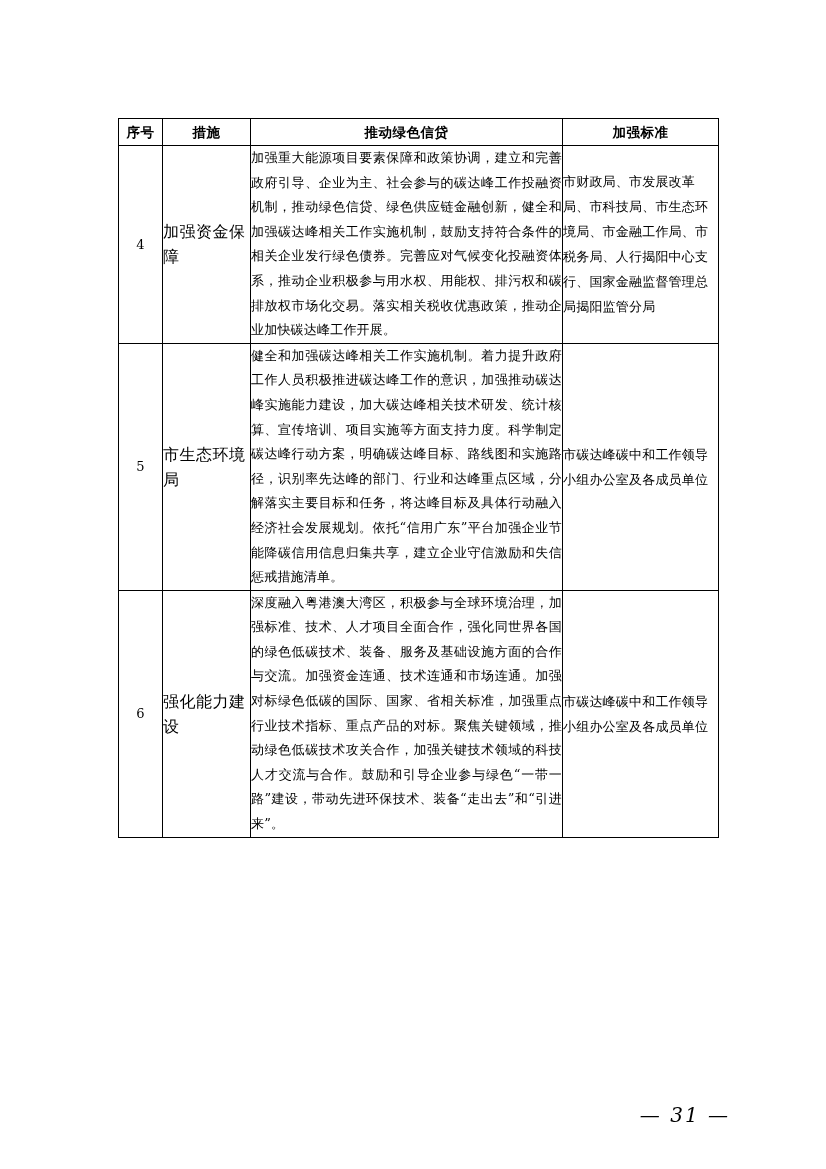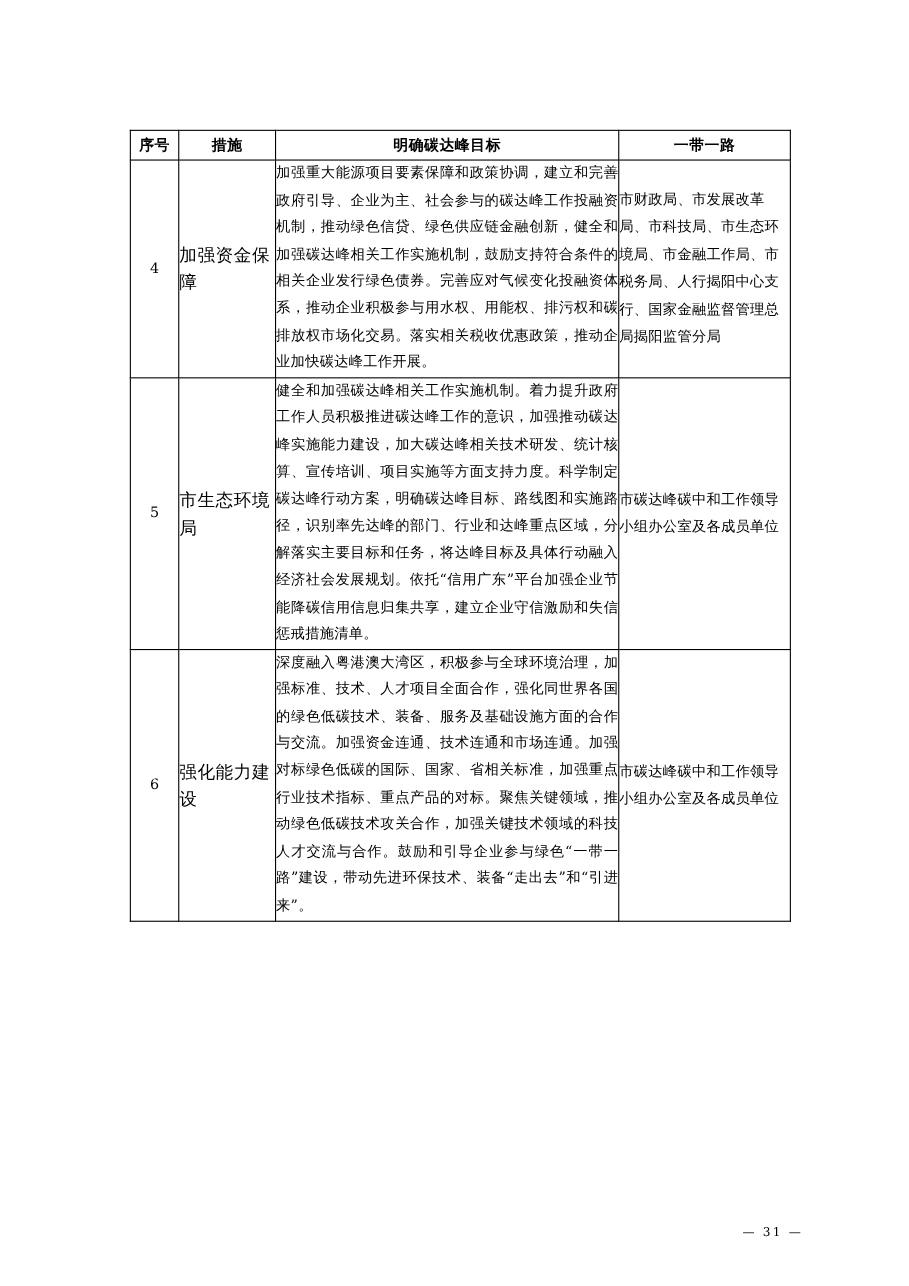--- a/index.html
+++ b/index.html
@@ -87,42 +87,43 @@
     margin-left: 28px;
     text-indent: 0;
   }
   .notes .note-item.wrap {
     padding-left: 0;
   }
   .page-number {
     position: absolute;
     right: 96px;
     bottom: 42px;
-    font-size: 11px;
+    font-size: 20px;
     letter-spacing: 2px;
+    font-style: italic;
   }
 </style>
 </head>
 <body>
 
 <div class="page">
 
   <table class="task-table">
     <colgroup>
       <col class="col-no">
       <col class="col-measure">
       <col class="col-content">
       <col class="col-dept">
     </colgroup>
     <thead>
       <tr>
         <th>序号</th>
         <th>措施</th>
-        <th>明确碳达峰目标</th>
-        <th>一带一路</th>
+        <th>推动绿色信贷</th>
+        <th>加强标准</th>
       </tr>
     </thead>
     <tbody>
       <tr>
         <td class="cell-no">4</td>
         <td class="cell-measure">加强资金保障</td>
         <td class="cell-content">加强重大能源项目要素保障和政策协调，建立和完善政府引导、企业为主、社会参与的碳达峰工作投融资机制，推动绿色信贷、绿色供应链金融创新，健全和加强碳达峰相关工作实施机制，鼓励支持符合条件的相关企业发行绿色债券。完善应对气候变化投融资体系，推动企业积极参与用水权、用能权、排污权和碳排放权市场化交易。落实相关税收优惠政策，推动企业加快碳达峰工作开展。</td>
         <td class="cell-dept">市财政局、市发展改革局、市科技局、市生态环境局、市金融工作局、市税务局、人行揭阳中心支行、国家金融监督管理总局揭阳监管分局</td>
       </tr>
       <tr>

